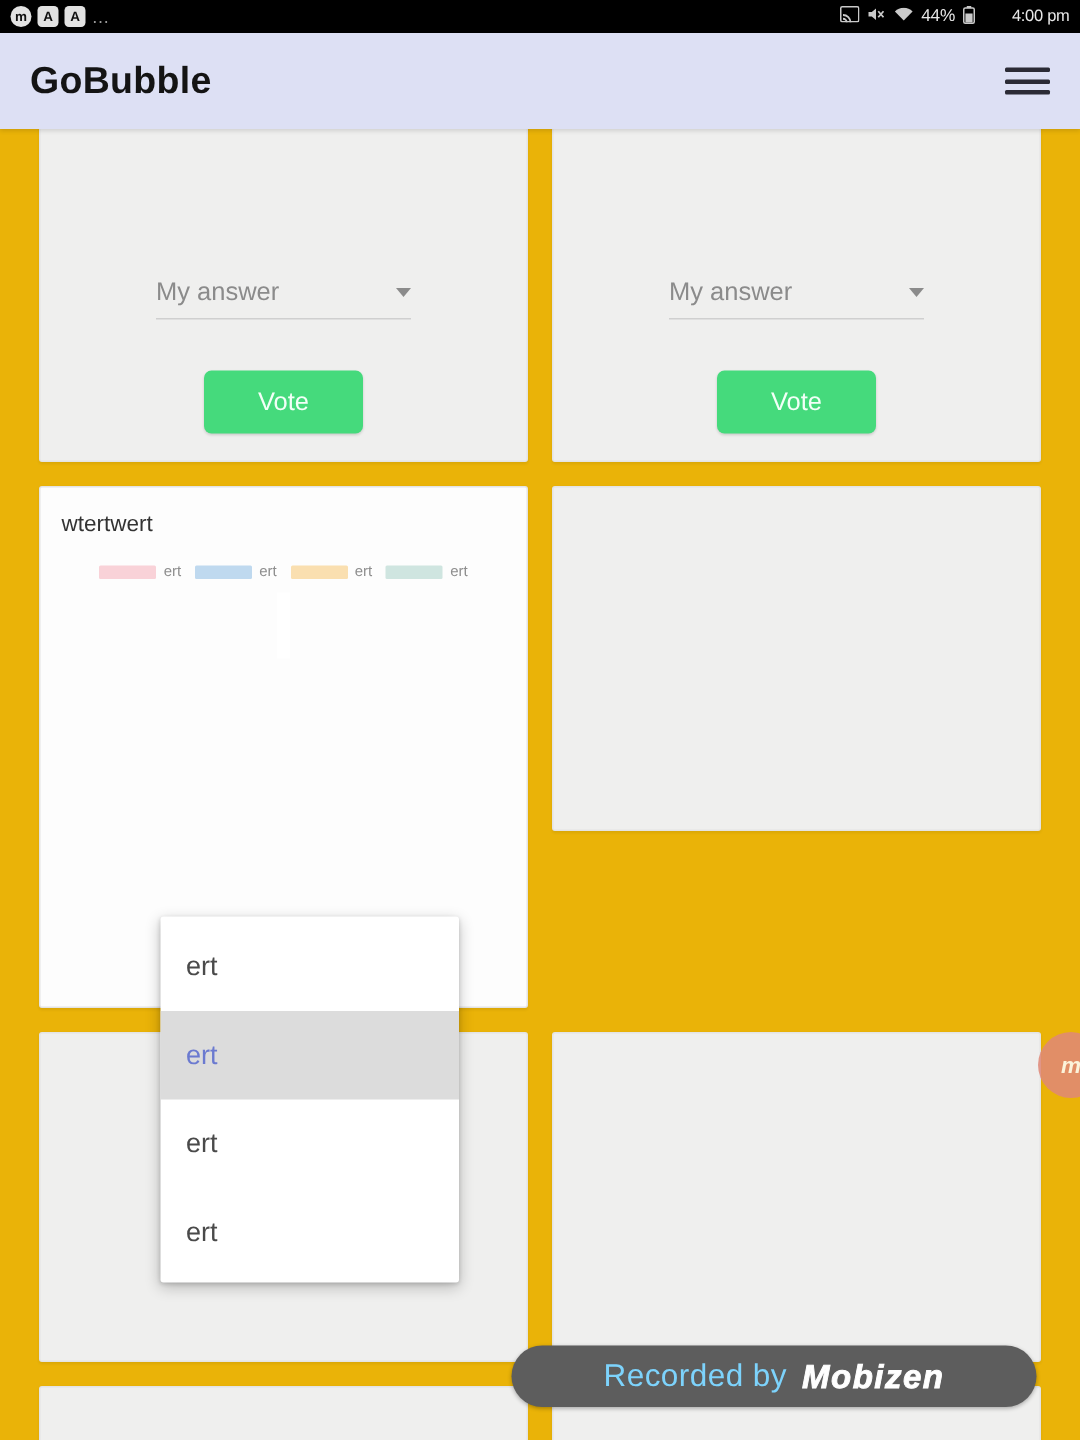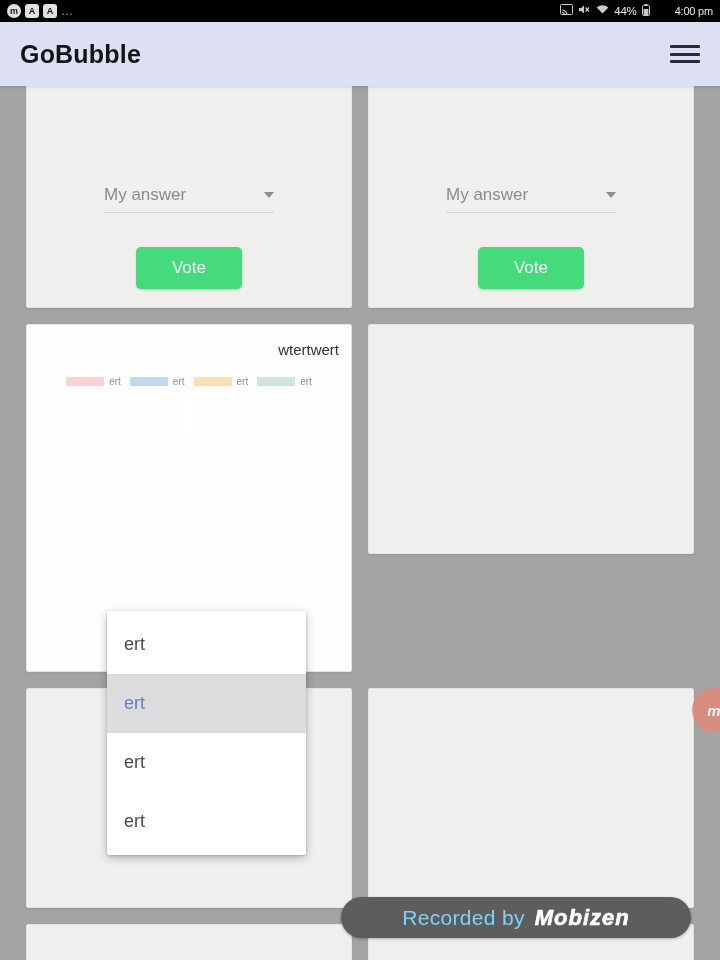--- a/index.html
+++ b/index.html
@@ -75,21 +75,21 @@
     height: 3px;
     background: #2b2b35;
     border-radius: 1px;
   }
 
   
   .content {
     position: absolute;
     top: 86px; left: 0;
     width: 720px; height: 874px;
-    background: #a3a3a3;
+    background: #eab308;
     overflow: hidden;
   }
   .grid {
     display: grid;
     grid-template-columns: 1fr 1fr;
     gap: 16px;
     padding: 0 26px;
     margin-top: -14px;
   }
   .card {
@@ -149,21 +149,20 @@
     height: 348px;
     padding: 16px 12px 12px 12px;
     display: flex;
     flex-direction: column;
   }
   .poll-title {
     font-size: 15px;
     color: #333;
     margin-bottom: 18px;
     padding-left: 2px;
-    text-align: right;
   }
   .legend {
     display: flex;
     align-items: center;
     justify-content: center;
     gap: 9px;
     margin-bottom: 4px;
   }
   .legend-item { display: flex; align-items: center; gap: 5px; }
   .swatch { width: 38px; height: 9px; border-radius: 1px; }

